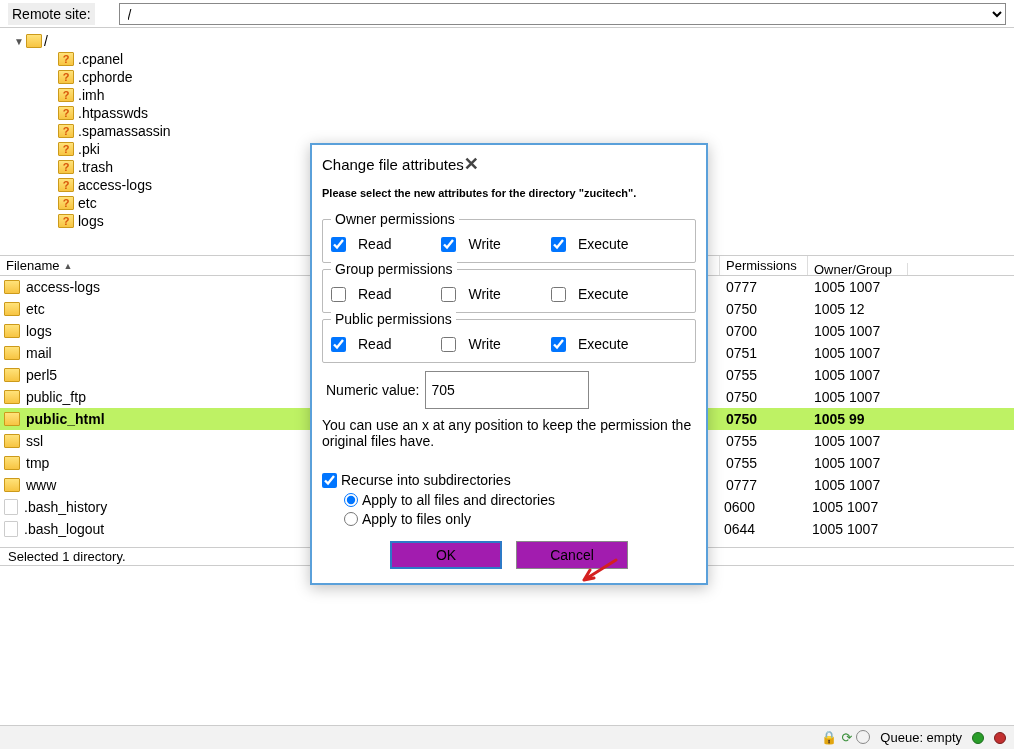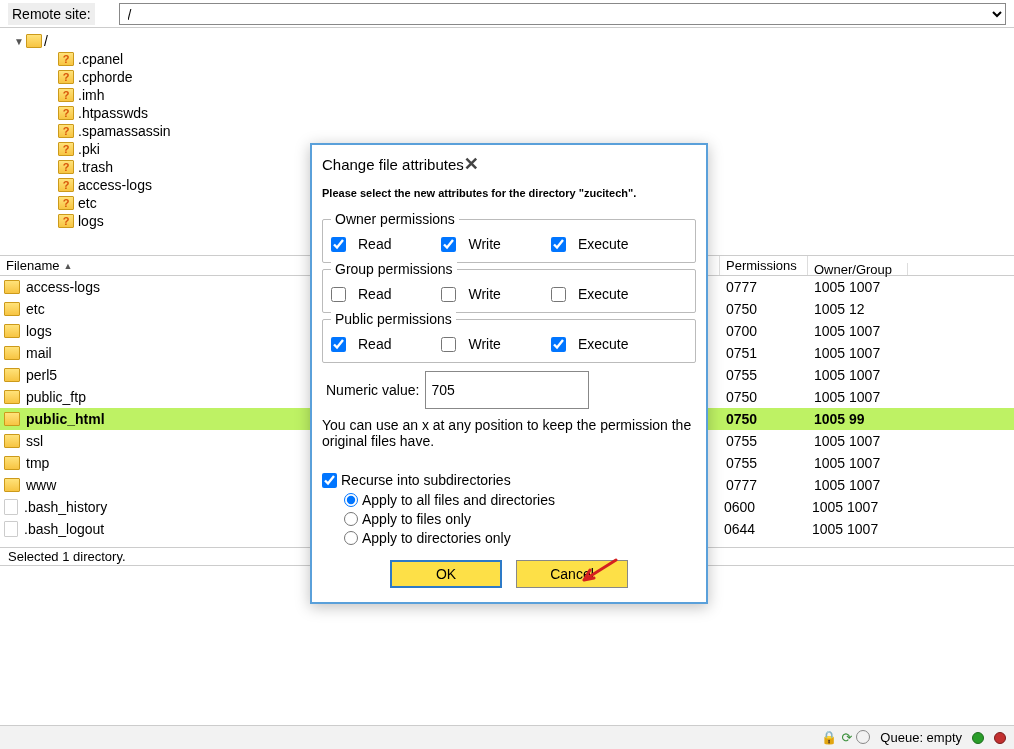--- a/index.html
+++ b/index.html
@@ -61,21 +61,21 @@
   .numeric-input { width: 164px; padding: 10px 5px; border: 1px solid #888; font-size: 14px; }
 
   .hint-text { font-size: 14px; margin-bottom: 23px; }
   .recurse-row { display: flex; align-items: center; gap: 4px; font-size: 14px; margin: 4px 0; }
   .recurse-row input { width: 15px; height: 15px; }
   .radio-group { padding-left: 22px; }
   .radio-row { display: flex; align-items: center; gap: 4px; font-size: 14px; margin: 3px 0; }
   .radio-row input { width: 14px; height: 14px; }
 
   .dialog-buttons { display: flex; justify-content: center; gap: 14px; margin-top: 14px; }
-  .dlg-btn { width: 112px; height: 28px; font-size: 14px; border: 1px solid #888; background: #fde047; cursor: pointer; }
+  .dlg-btn { width: 112px; height: 28px; font-size: 14px; border: 1px solid #888; background: #a21caf; cursor: pointer; }
   .dlg-btn.primary { border: 2px solid #2d7ac7; }
 
   .arrow-anno { position: absolute; left: 578px; top: 558px; pointer-events: none; z-index: 200; }
   .arrow-anno svg { width: 40px; height: 30px; }
 
   .tree-pane::-webkit-scrollbar, .list-pane::-webkit-scrollbar { width: 14px; }
   .tree-pane::-webkit-scrollbar-thumb, .list-pane::-webkit-scrollbar-thumb { background: #c0c0c0; border-radius: 3px; }
   .tree-pane::-webkit-scrollbar-track, .list-pane::-webkit-scrollbar-track { background: #f0f0f0; }
 </style>
 </head>
@@ -307,24 +307,20 @@
 
     <div class="radio-group">
       <label class="radio-row">
           <input type="radio" name="apply" checked="" style="">
           <span>Apply to all files and directories</span>
         </label>
       <label class="radio-row">
           <input type="radio" name="apply" style="">
           <span>Apply to files only</span>
         </label>
-      <label class="radio-row">
-          <input type="radio" name="apply" style="">
-          <span>Apply to directories only</span>
-        </label>
     </div>
 
     <div class="dialog-buttons">
       <button class="dlg-btn primary">OK</button>
       <button class="dlg-btn">Cancel</button>
     </div>
   </div>
 </div>
 
 <div class="arrow-anno">

